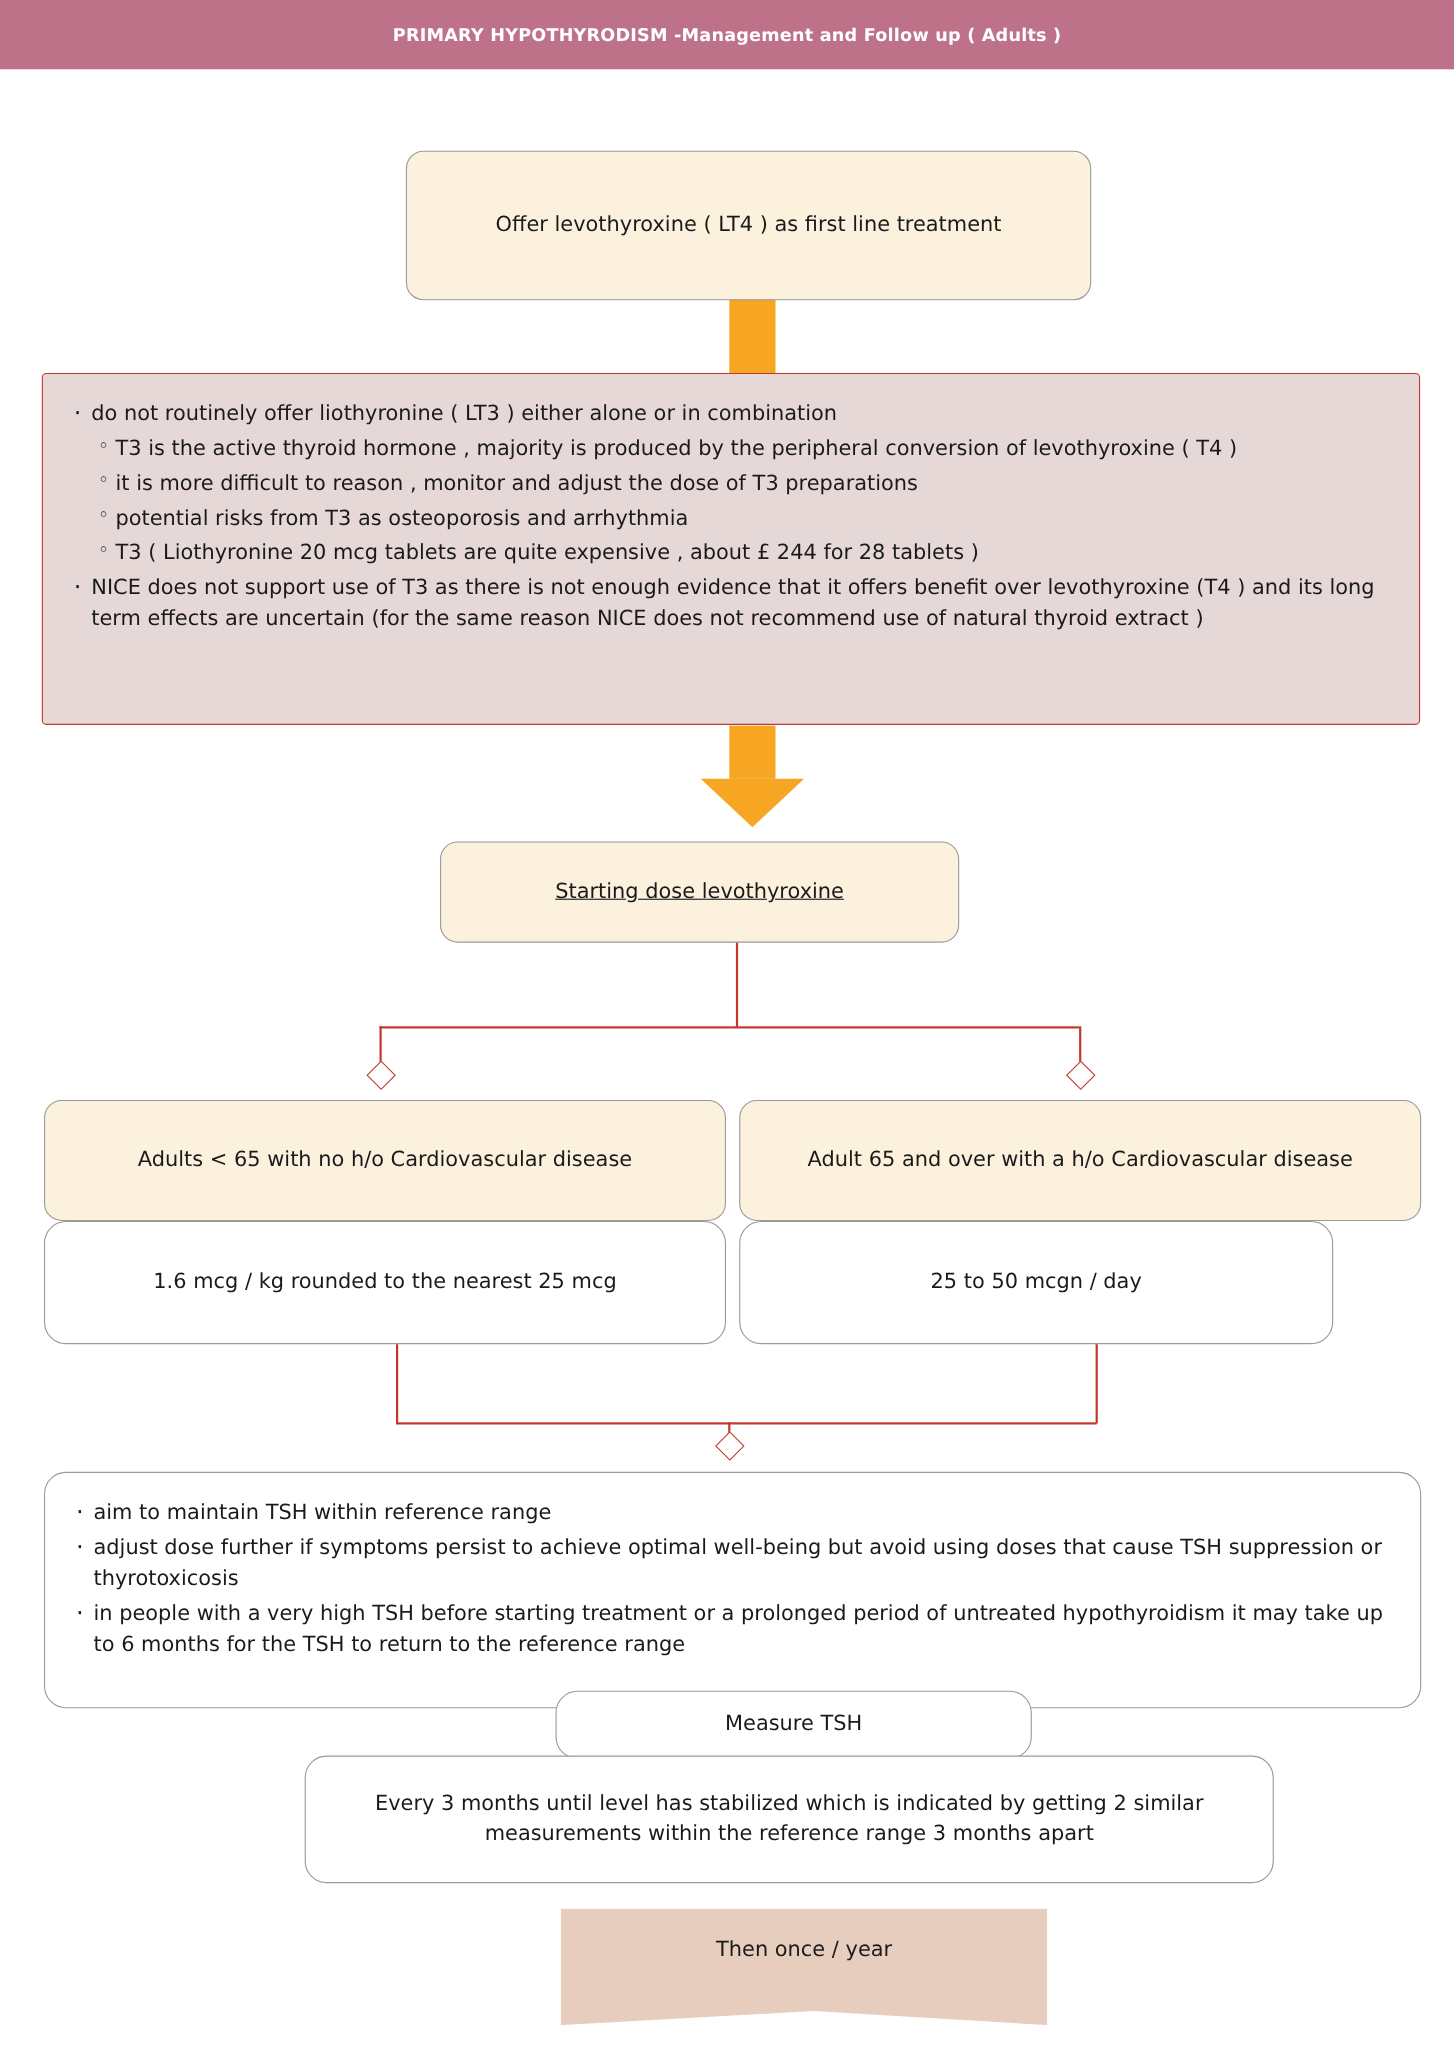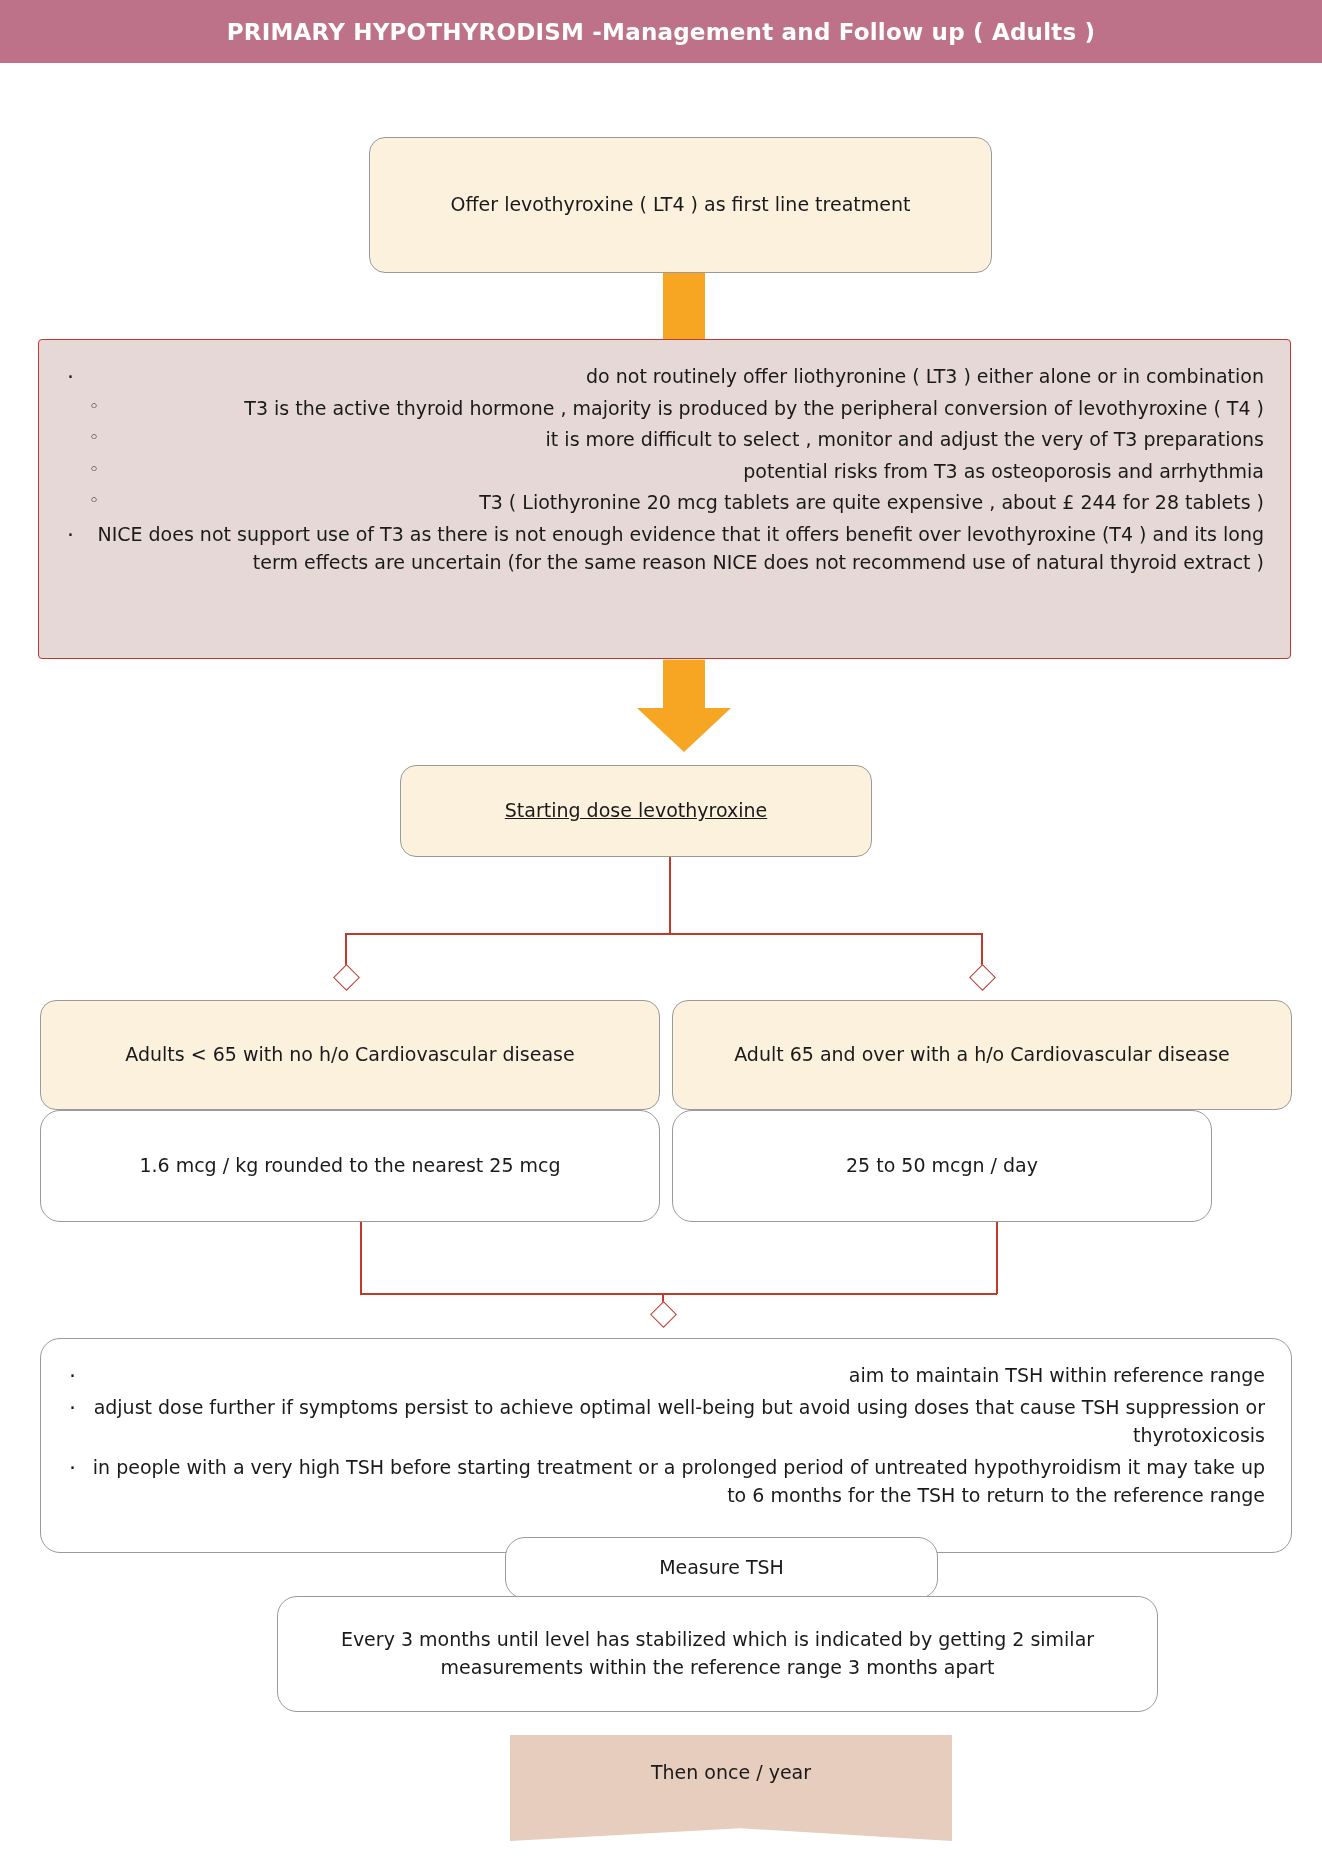--- a/index.html
+++ b/index.html
@@ -22,21 +22,21 @@
     left: 0; top: 0;
     width: 1322px;
     height: 63px;
     background: #bd7289;
     display: flex;
     align-items: center;
     justify-content: center;
   }
   .title-bar .title-text {
     color: #ffffff;
-    font-size: 23px;
+    font-size: 16px;
     font-weight: bold;
     letter-spacing: 0.2px;
   }
 
   
   .node {
     position: absolute;
     box-sizing: border-box;
     display: flex;
     align-items: center;
@@ -60,21 +60,20 @@
     border: 1.6px solid #c0392b;
     border-radius: 4px;
   }
 
   .listbox {
     position: absolute;
     box-sizing: border-box;
     font-size: 19px;
     line-height: 1.5;
     padding: 22px 26px;
-    text-align: right;
   }
   .listbox ul {
     margin: 0;
     padding: 0;
     list-style: none;
   }
   .listbox li {
     position: relative;
     padding-left: 18px;
     margin: 0 0 3px 0;
@@ -164,21 +163,21 @@
 <div class="arrow-head" style="left:637px; top:708px;"></div>
 
 <div class="node cream" style="left:357px; top:137px; width:623px; height:136px;margin-left:12px;">
   <span>Offer levothyroxine ( LT4 ) as first line treatment</span>
 </div>
 
 <div class="listbox pinkbox" style="left:38px; top:339px; width:1253px; height:320px;">
   <ul>
     <li class="lvl1">do not routinely offer liothyronine  ( LT3 ) either alone or in combination</li>
     <li class="lvl2">T3 is the active thyroid hormone , majority is produced by the peripheral conversion of levothyroxine ( T4 )</li>
-    <li class="lvl2">it is more difficult to select , monitor and adjust the very of T3 preparations</li>
+    <li class="lvl2">it is more difficult to reason , monitor and adjust the dose of T3 preparations</li>
     <li class="lvl2">potential risks from T3 as osteoporosis and arrhythmia</li>
     <li class="lvl2">T3 ( Liothyronine 20 mcg tablets are quite expensive , about £ 244 for 28 tablets )</li>
     <li class="lvl1">NICE does not support use of T3 as there is not enough evidence that it offers benefit over levothyroxine (T4 ) and its long term effects are uncertain  (for the same reason NICE does not recommend use of natural thyroid extract )</li>
   </ul>
 </div>
 
 <div class="node cream" style="left:400px; top:765px; width:472px; height:92px;text-decoration:underline;">
   <span>Starting dose levothyroxine</span>
 </div>
 

